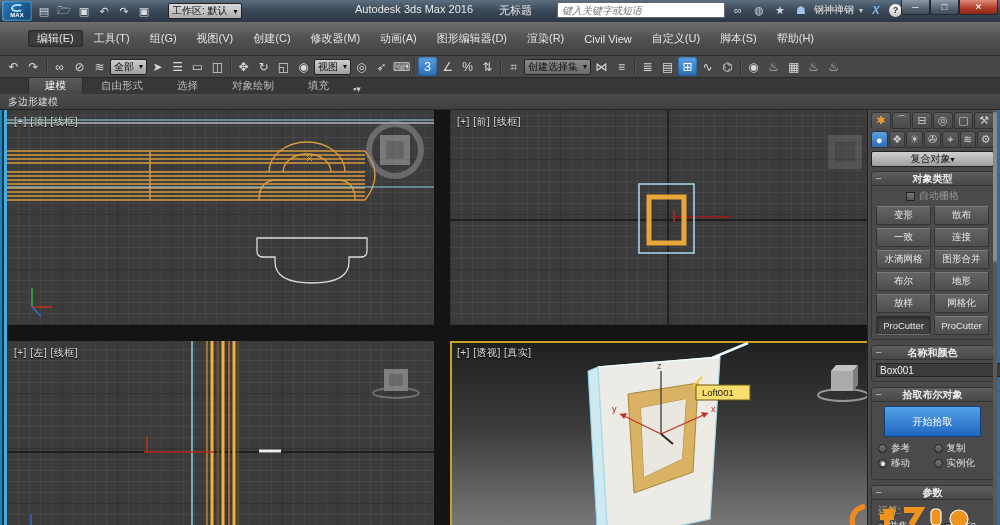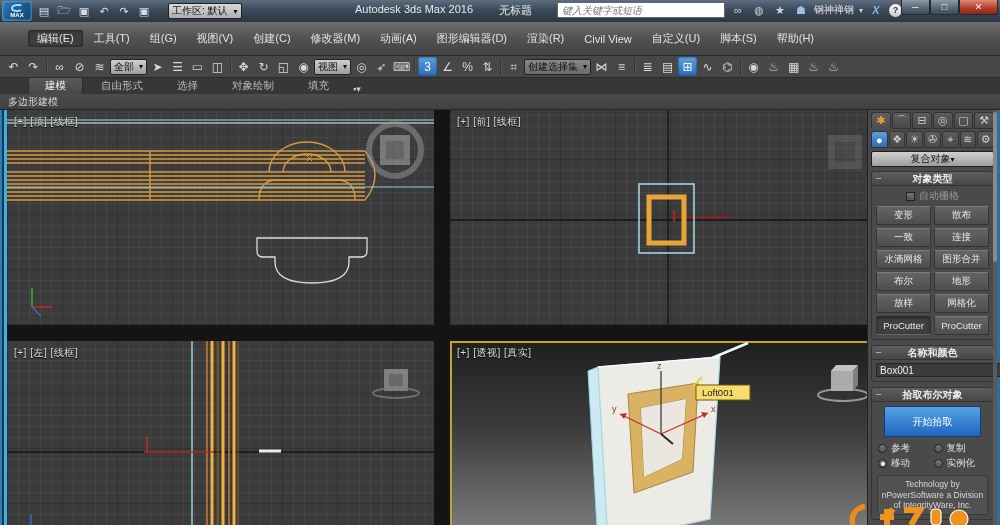--- a/index.html
+++ b/index.html
@@ -437,25 +437,20 @@
             </span>
           <span class="radio-row">
             <span class="rad sel"></span>
             <span>移动</span>
             </span>
           <span class="radio-row">
             <span class="rad"></span>
             <span>实例化</span>
             </span>
         </div>
-        <div class="tech-box">
-          <div>Technology by</div>
-          <div>nPowerSoftware a Division</div>
-          <div>of IntegrityWare, Inc.</div>
-        </div>
       </div>
     </div>
 
     <div class="rollout">
       <div class="ro-head">
         <span class="minus">−</span>
         <span class="ttl">参数</span>
       </div>
       <div class="ro-body">
         <div class="op-label">运算:</div>

